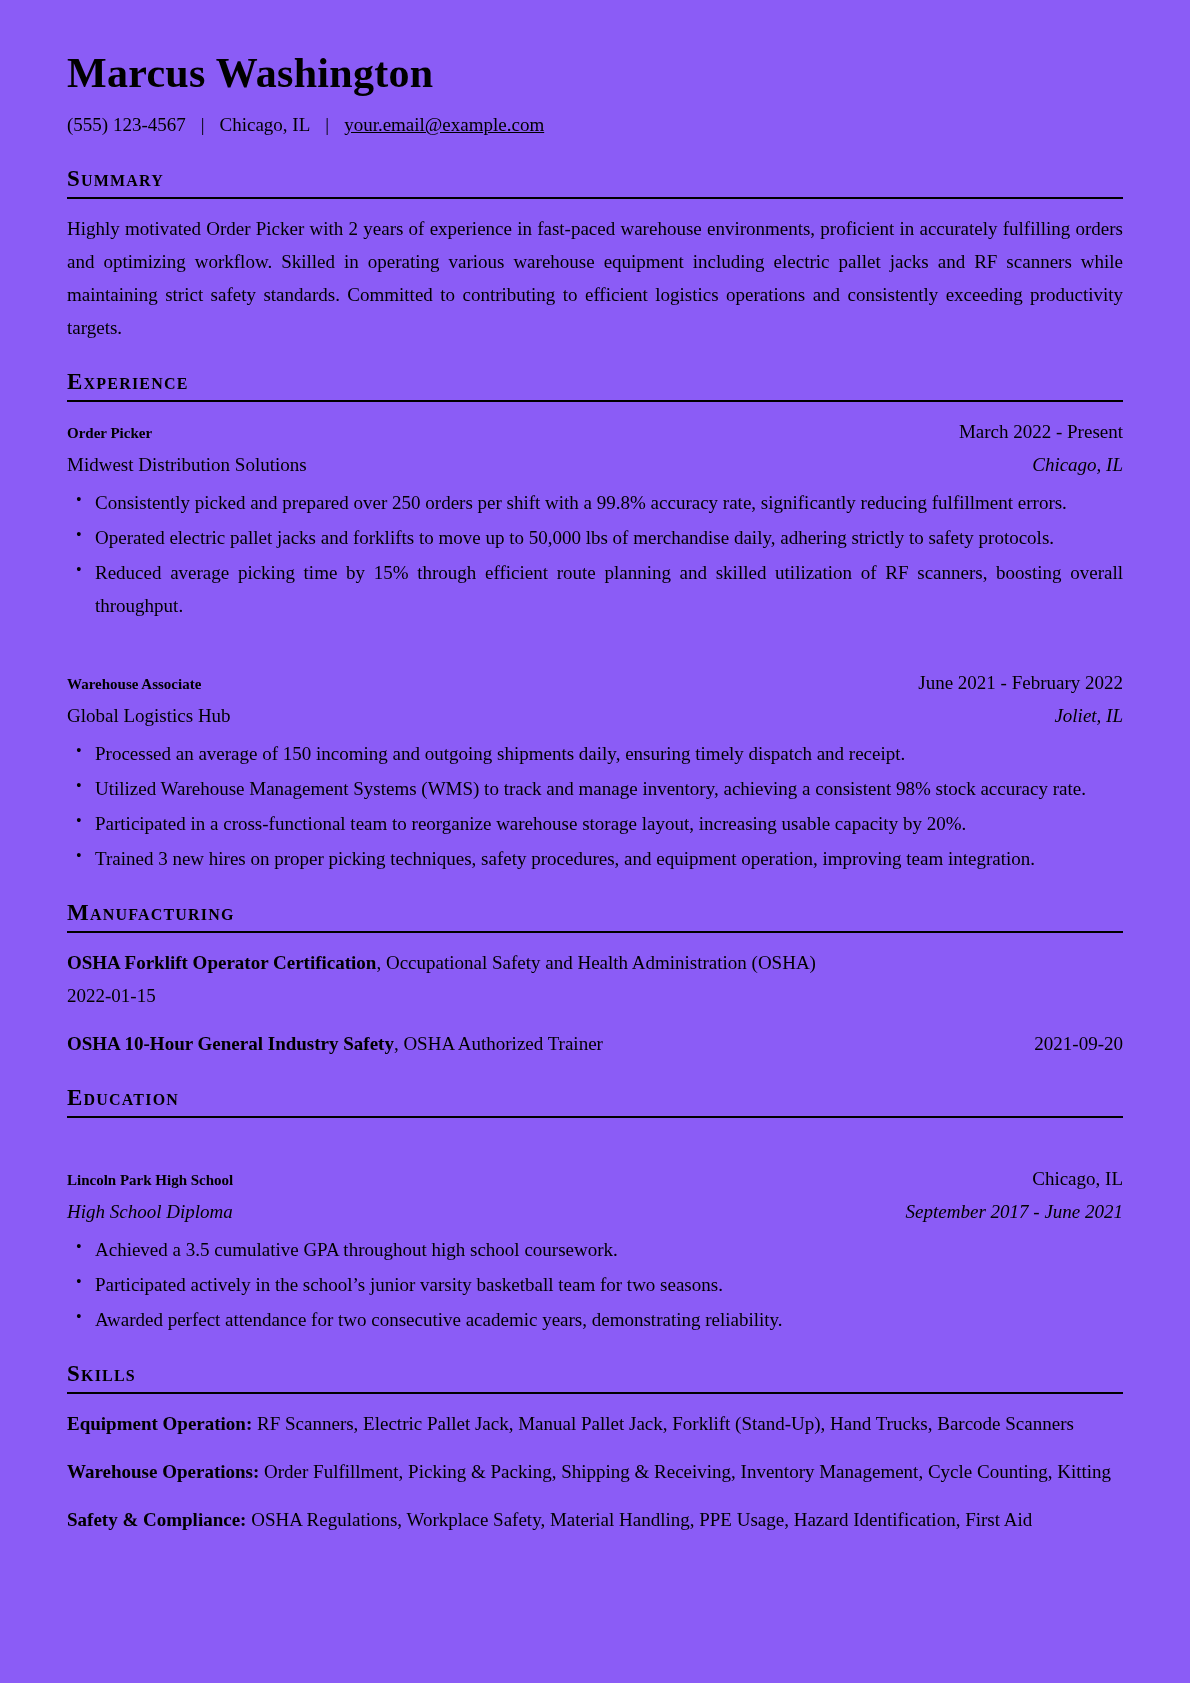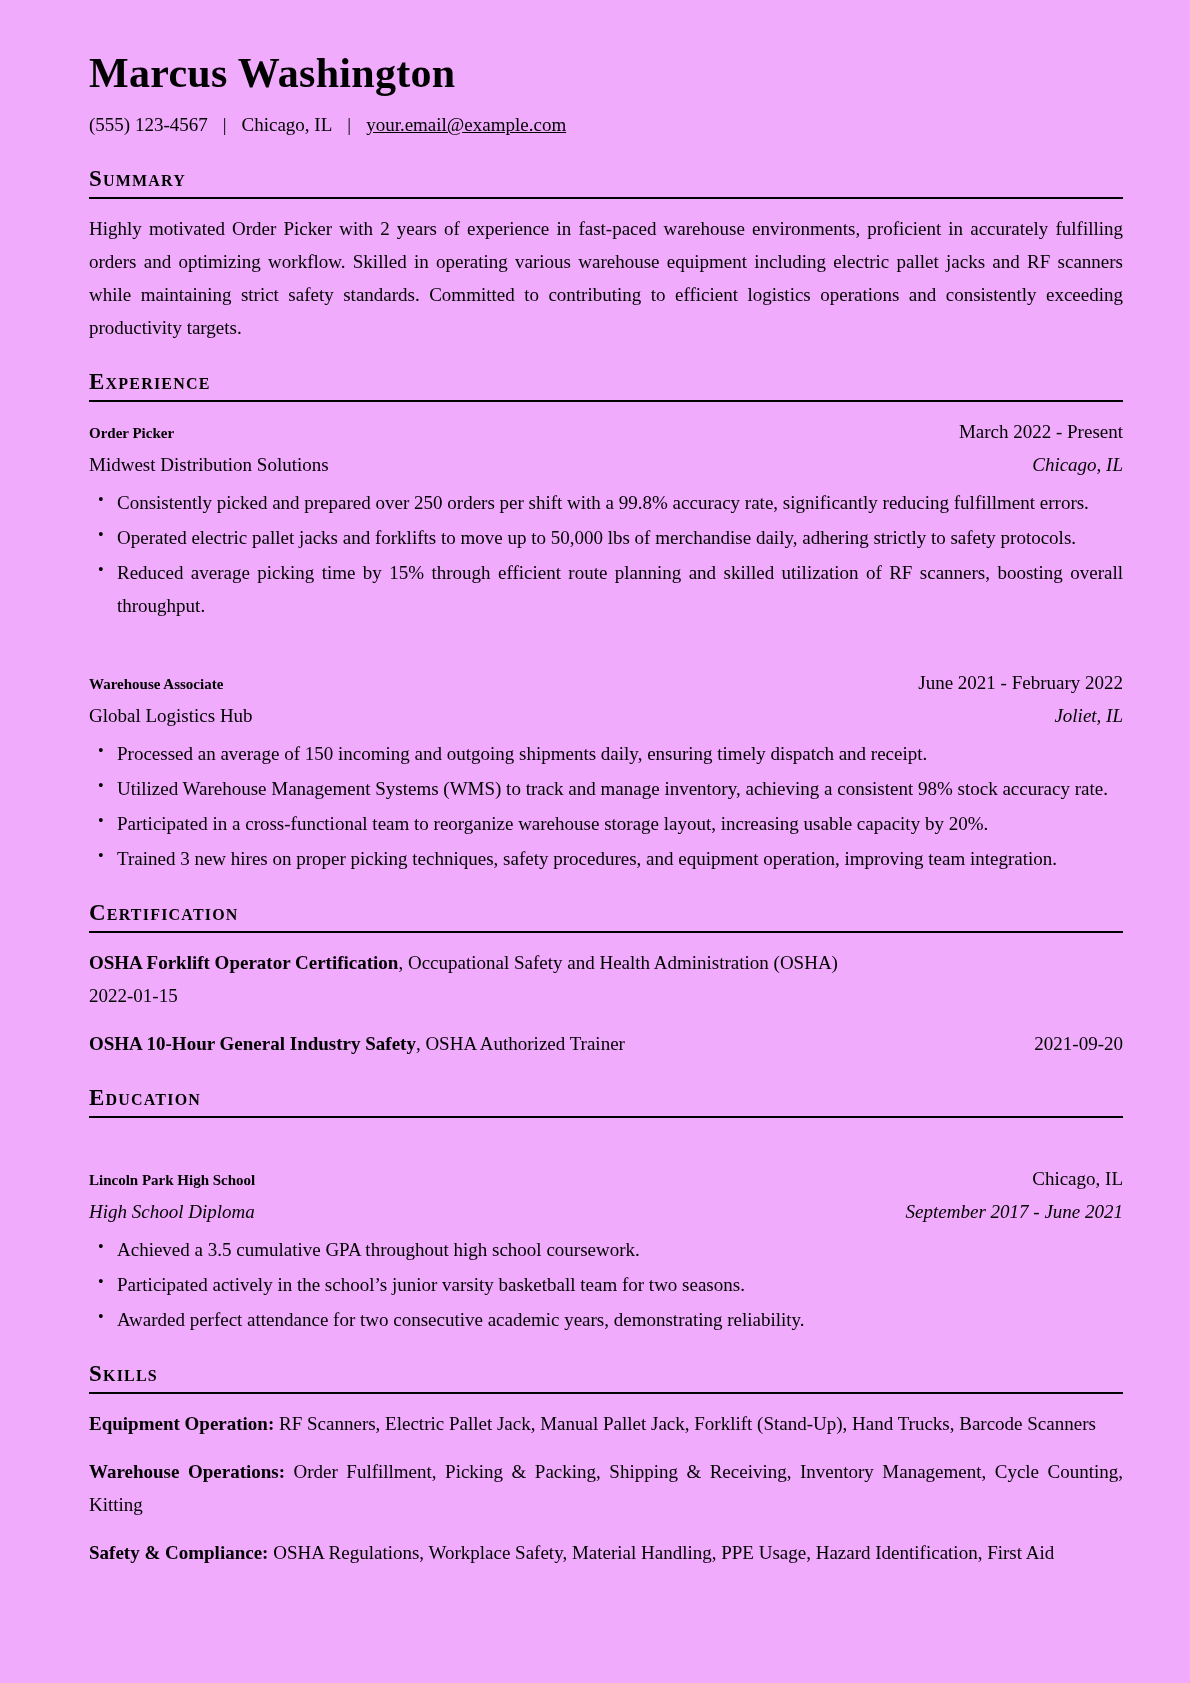--- a/index.html
+++ b/index.html
@@ -6,26 +6,26 @@
     margin: 0;
     padding: 0;
     background: #ffffff;
   }
   .page {
     position: relative;
     width: 1190px;
     height: 1683px;
     box-sizing: border-box;
     margin: 0 auto;
-    background: #f0abfc;
+    background: #8b5cf6;
     color: #000000;
     font-family: "Liberation Serif", "DejaVu Serif", serif;
     font-size: 19px;
     line-height: 1.74;
-    padding: 50px 67px 0 89px;
+    padding: 50px 67px 0 67px;
     overflow: hidden;
   }
 
   
   .name {
     font-size: 42px;
     font-weight: bold;
     line-height: 1.1;
     margin: 0 0 12px 0;
     letter-spacing: 0.3px;
@@ -178,21 +178,21 @@
         <li>Processed an average of 150 incoming and outgoing shipments daily, ensuring timely dispatch and receipt.</li>
         <li>Utilized Warehouse Management Systems (WMS) to track and manage inventory, achieving a consistent 98% stock accuracy rate.</li>
         <li>Participated in a cross-functional team to reorganize warehouse storage layout, increasing usable capacity by 20%.</li>
         <li>Trained 3 new hires on proper picking techniques, safety procedures, and equipment operation, improving team integration.</li>
       </ul>
     </div>
   </section>
 
   <section>
     <div class="sec-head">
-      <h2 class="sec-title">Certification</h2>
+      <h2 class="sec-title">Manufacturing</h2>
     </div>
 
     <div class="cert-row stacked">
       <span class="cert-left">
         <span class="cert-name">OSHA Forklift Operator Certification</span><span class="cert-issuer">Occupational Safety and Health Administration (OSHA)</span>
       </span>
       <span class="cert-date">2022-01-15</span>
     </div>
 
     <div class="cert-row">

